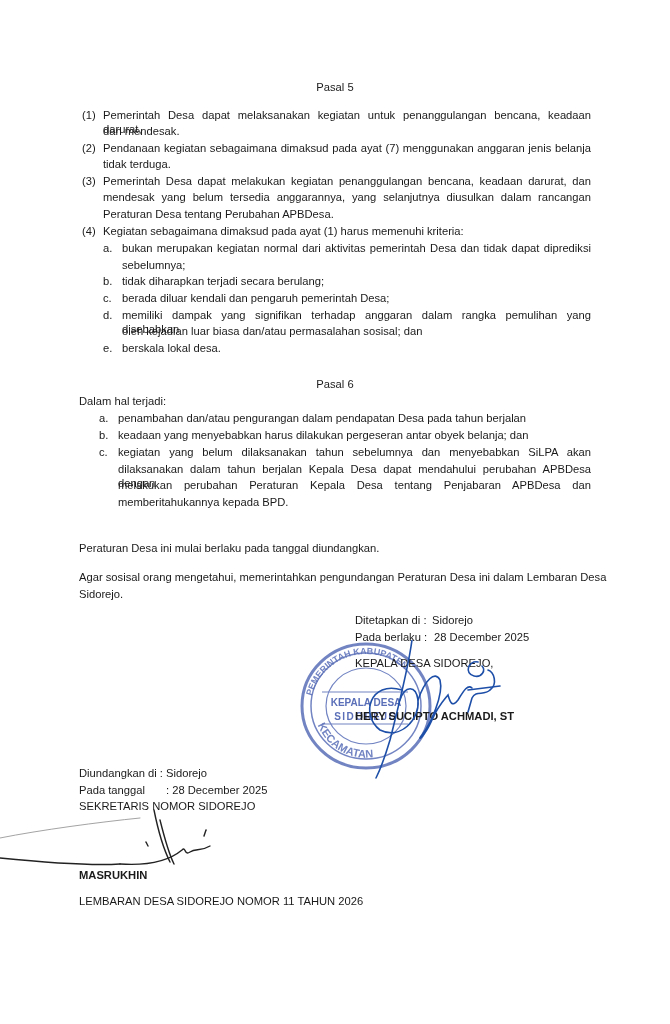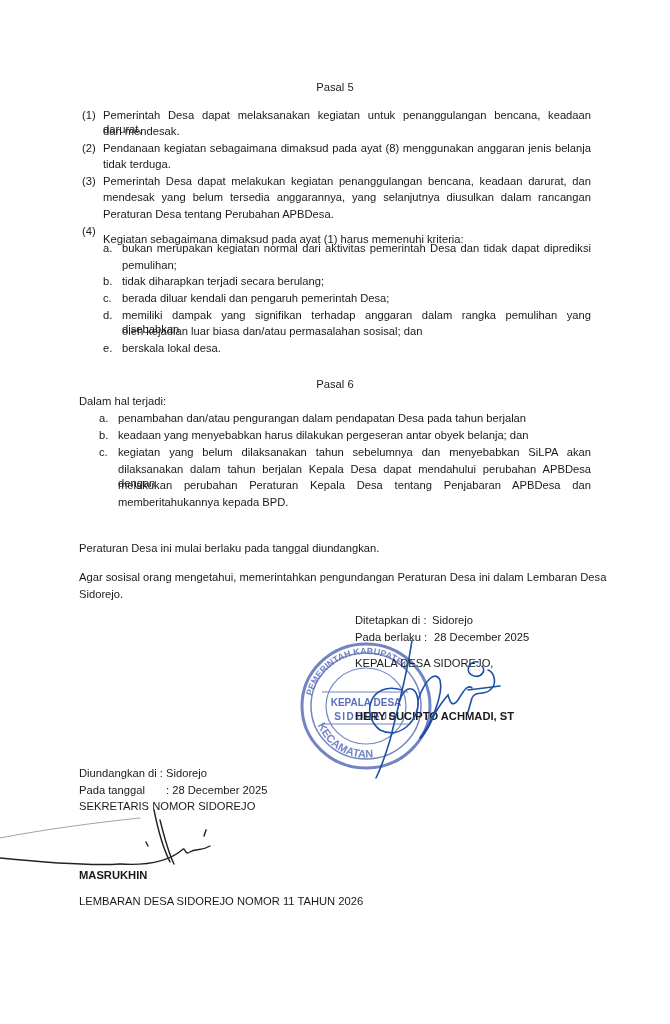--- a/index.html
+++ b/index.html
@@ -20,38 +20,38 @@
 
   <div class="line center" style="top:80px">Pasal 5</div>
 
   <div>
     <span class="line" style="left:82px;top:108px">(1)</span>
     <span class="line just" style="left:103px;top:108px;width:488px">Pemerintah Desa dapat melaksanakan kegiatan untuk penanggulangan bencana, keadaan darurat,</span>
     <span class="line" style="left:103px;top:124px">dan mendesak.</span>
   </div>
   <div>
     <span class="line" style="left:82px;top:141px">(2)</span>
-    <span class="line just" style="left:103px;top:141px;width:488px">Pendanaan kegiatan sebagaimana dimaksud pada ayat (8) menggunakan anggaran jenis belanja</span>
+    <span class="line just" style="left:103px;top:141px;width:488px">Pendanaan kegiatan sebagaimana dimaksud pada ayat (7) menggunakan anggaran jenis belanja</span>
     <span class="line" style="left:103px;top:157px">tidak terduga.</span>
   </div>
   <div>
     <span class="line" style="left:82px;top:174px">(3)</span>
     <span class="line just" style="left:103px;top:174px;width:488px">Pemerintah Desa dapat melakukan kegiatan penanggulangan bencana, keadaan darurat, dan</span>
     <span class="line just" style="left:103px;top:190px;width:488px">mendesak yang belum tersedia anggarannya, yang selanjutnya diusulkan dalam rancangan</span>
     <span class="line" style="left:103px;top:207px">Peraturan Desa tentang Perubahan APBDesa.</span>
   </div>
   <div>
     <span class="line" style="left:82px;top:224px">(4)</span>
-    <span class="line" style="left:103px;top:232px">Kegiatan sebagaimana dimaksud pada ayat (1) harus memenuhi kriteria:</span>
+    <span class="line" style="left:103px;top:224px">Kegiatan sebagaimana dimaksud pada ayat (1) harus memenuhi kriteria:</span>
   </div>
 
   <div>
     <span class="line" style="left:103px;top:241px">a.</span>
     <span class="line just" style="left:122px;top:241px;width:469px">bukan merupakan kegiatan normal dari aktivitas pemerintah Desa dan tidak dapat diprediksi</span>
-    <span class="line" style="left:122px;top:258px">pemulihan;</span>
+    <span class="line" style="left:122px;top:258px">sebelumnya;</span>
   </div>
   <div>
     <span class="line" style="left:103px;top:274px">b.</span>
     <span class="line" style="left:122px;top:274px">tidak diharapkan terjadi secara berulang;</span>
   </div>
   <div>
     <span class="line" style="left:103px;top:291px">c.</span>
     <span class="line" style="left:122px;top:291px">berada diluar kendali dan pengaruh pemerintah Desa;</span>
   </div>
   <div>

